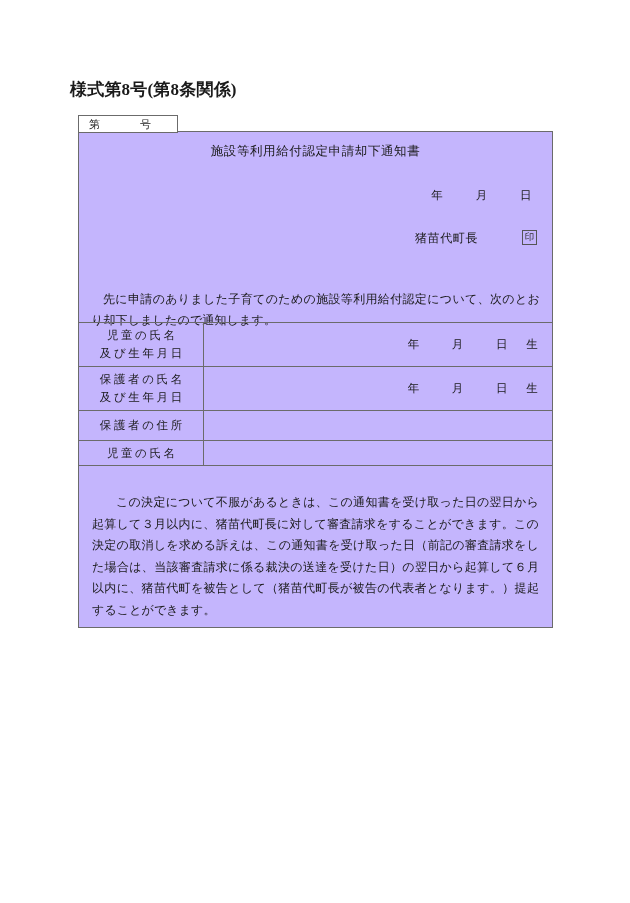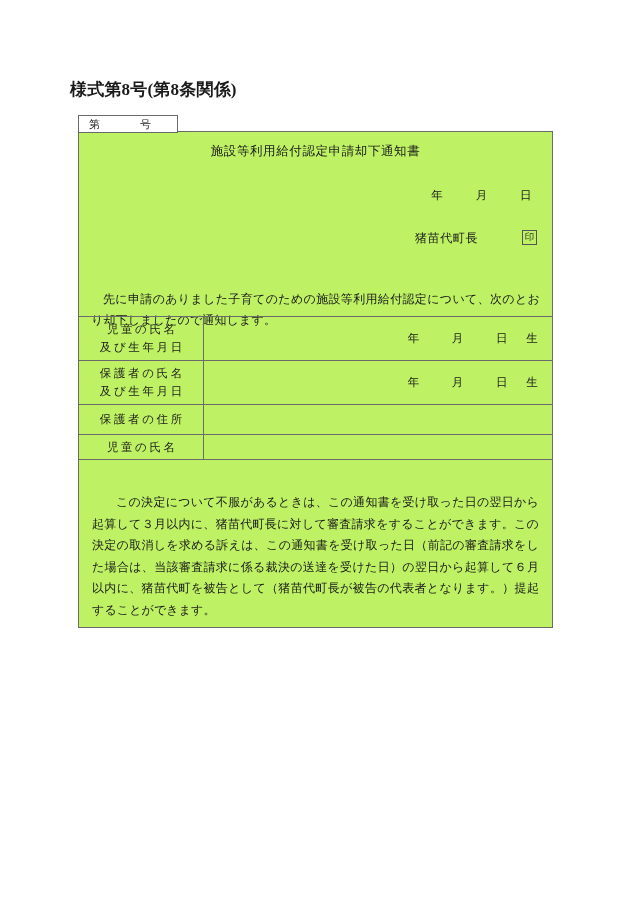--- a/index.html
+++ b/index.html
@@ -29,21 +29,21 @@
 
   
   .frame {
     position: absolute;
     left: 78px;
     top: 131px;
     width: 475px;
     height: 497px;
     border: 1px solid #6b6b6b;
     box-sizing: border-box;
-    background: #bef264;
+    background: #c4b5fd;
   }
 
   
   .docnum-box {
     position: absolute;
     left: 78px;
     top: 115px;
     width: 100px;
     height: 18px;
     border: 1px solid #6b6b6b;
@@ -121,21 +121,21 @@
     text-justify: inter-character;
     text-indent: 1em;
     letter-spacing: 0.15px;
   }
 
   
   .data-table {
     position: absolute;
     left: -1px;
     right: -1px;
-    top: 184px;
+    top: 190px;
     border-collapse: collapse;
     width: calc(100% + 2px);
     table-layout: fixed;
   }
   .data-table td {
     border: 1px solid #6b6b6b;
     font-size: 11.5px;
     padding: 0;
     vertical-align: middle;
   }

